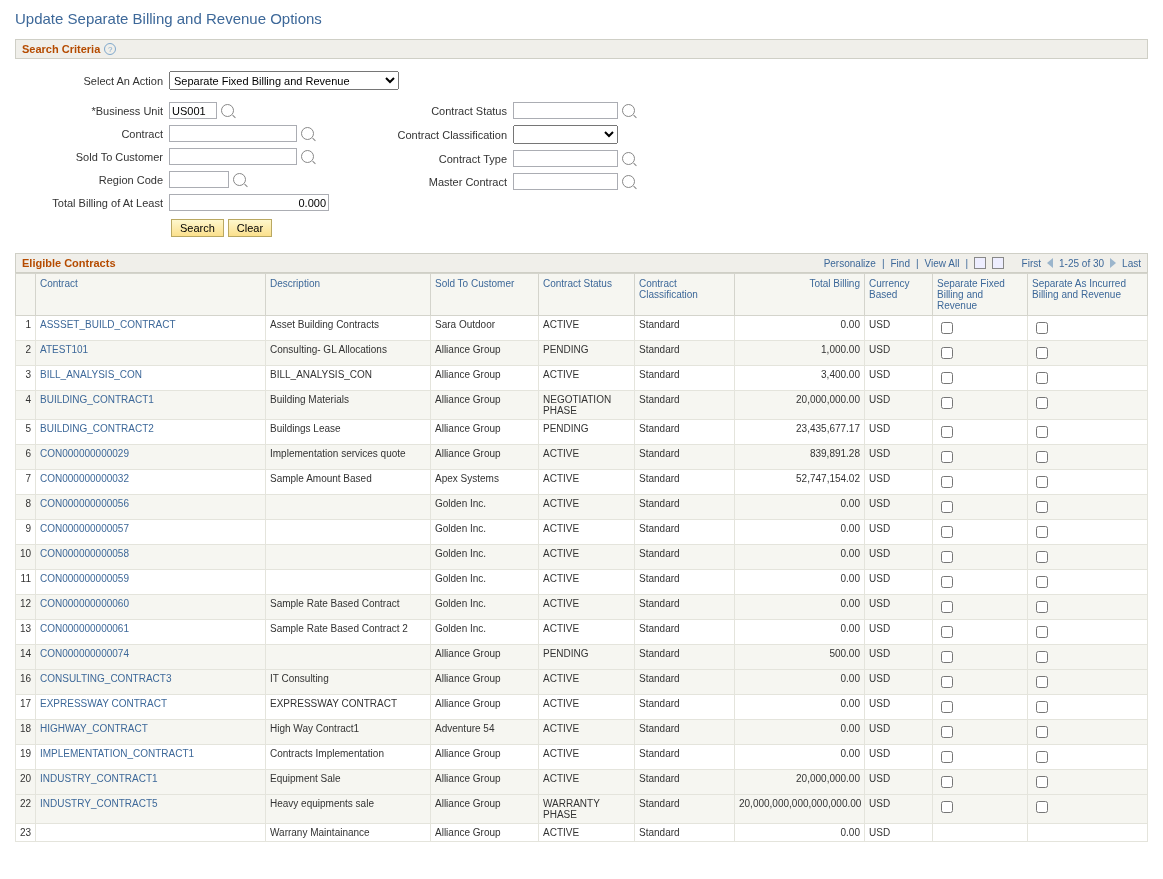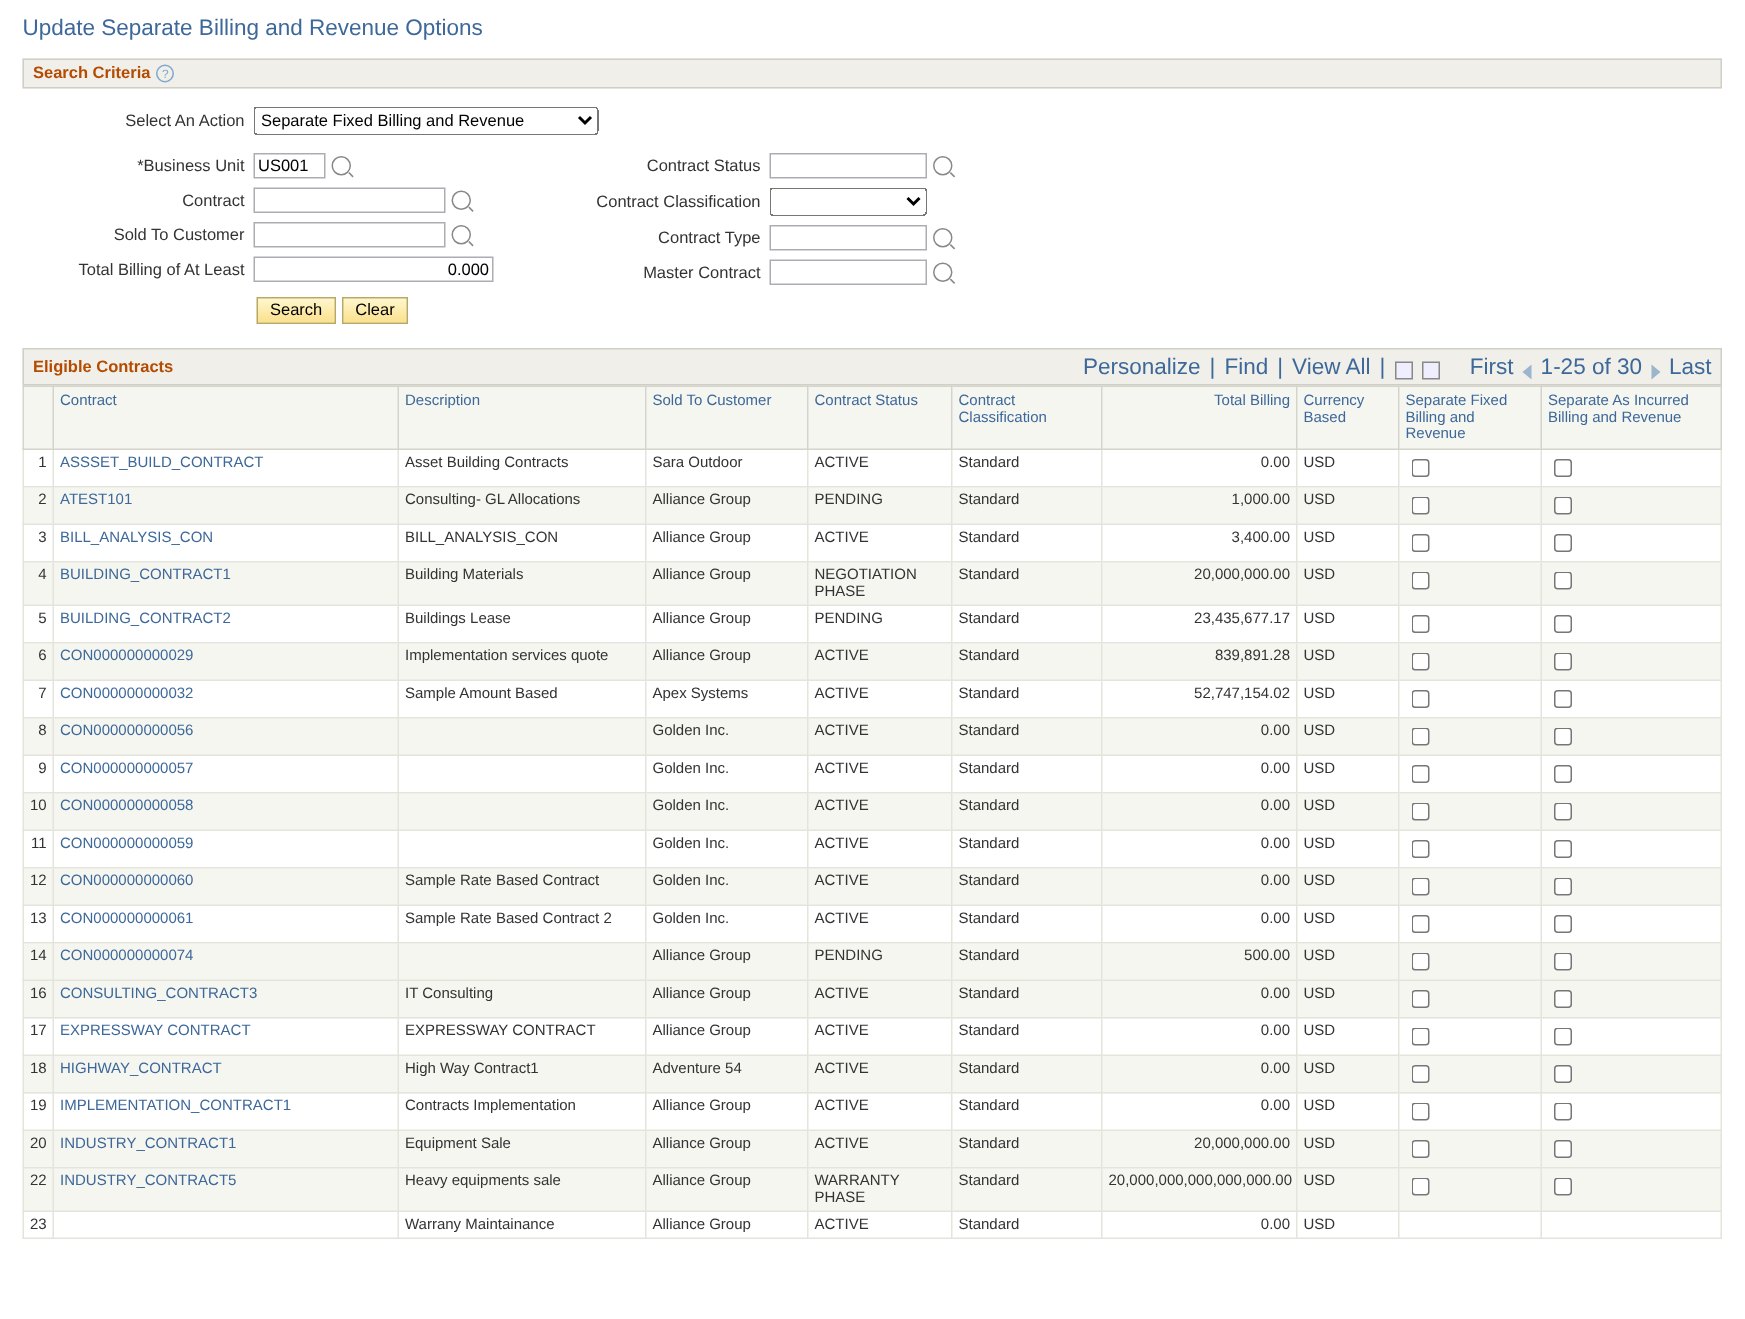--- a/index.html
+++ b/index.html
@@ -21,21 +21,21 @@
 .w60 { width: 60px; }
 .w130 { width: 128px; }
 .w110 { width: 105px; }
 .num-right { text-align: right; width: 160px; }
 .lookup { display:inline-flex; width:13px; height:13px; border:1px solid #888; border-radius:50%; align-items:center; justify-content:center; font-size:9px; color:#555; cursor:pointer; position:relative; background:#fff; }
 .lookup::after { content:""; position:absolute; width:4px; height:1px; background:#888; bottom:-1px; right:-3px; transform:rotate(45deg); }
 .btns-row { padding-left: 146px; margin-top: 8px; display:flex; gap:4px; }
 button.ps-btn { background: linear-gradient(#fef7cd,#fbe08d); border: 1px solid #b9a862; font-size: 11px; padding: 2px 8px; cursor:pointer; }
 .eligible-bar { background: #f0efea; border: 1px solid #cfcfc6; padding: 3px 6px; display:flex; align-items:center; margin-top: 10px;}
 .eligible-bar .title { color: #b54b00; font-weight: bold; font-size: 11px; }
-.grid-toolbar { margin-left: auto; font-size: 15px; color:#3d6899; display:flex; align-items:flex-end; gap:6px; }
+.grid-toolbar { margin-left: auto; font-size: 10px; color:#3d6899; display:flex; align-items:center; gap:6px; }
 .grid-toolbar a { color:#3d6899; text-decoration:none; cursor:pointer; }
 .tool-icon { width:12px; height:12px; border:1px solid #888; display:inline-block; background:#eef; }
 .nav-arrow { width:0;height:0; display:inline-block; }
 .arr-left { border-top:5px solid transparent; border-bottom:5px solid transparent; border-right:6px solid #9bb5cc; }
 .arr-right { border-top:5px solid transparent; border-bottom:5px solid transparent; border-left:6px solid #9bb5cc; }
 table.grid { border-collapse: collapse; width: 100%; table-layout: fixed; }
 table.grid th { background:#f6f6f1; border: 1px solid #d4d4cc; font-size: 10px; color:#3d6899; font-weight: normal; text-align:left; padding: 4px 4px; vertical-align: top; }
 table.grid th.num, table.grid td.num { text-align:right; }
 table.grid td { border: 1px solid #e4e4dc; font-size: 10px; padding: 3px 4px; vertical-align: top; color:#333; }
 table.grid tr.even td { background:#f6f6f1; }
@@ -77,20 +77,25 @@
         <span class="lookup"></span>
       </div>
       <div class="field-row">
         <label class="field-label">Contract</label>
         <input type="text" class="fld w130" value="" style="">
         <span class="lookup"></span>
       </div>
       <div class="field-row">
         <label class="field-label">Sold To Customer</label>
         <input type="text" class="fld w130" value="" style="">
+        <span class="lookup"></span>
+      </div>
+      <div class="field-row">
+        <label class="field-label">Region Code</label>
+        <input type="text" class="fld w60" value="" style="">
         <span class="lookup"></span>
       </div>
       <div class="field-row">
         <label class="field-label">Total Billing of At Least</label>
         <input type="text" class="fld num-right" value="0.000" style="">
       </div>
     </div>
     <div class="criteria-col">
       <div class="field-row">
         <label class="field-label">Contract Status</label>

